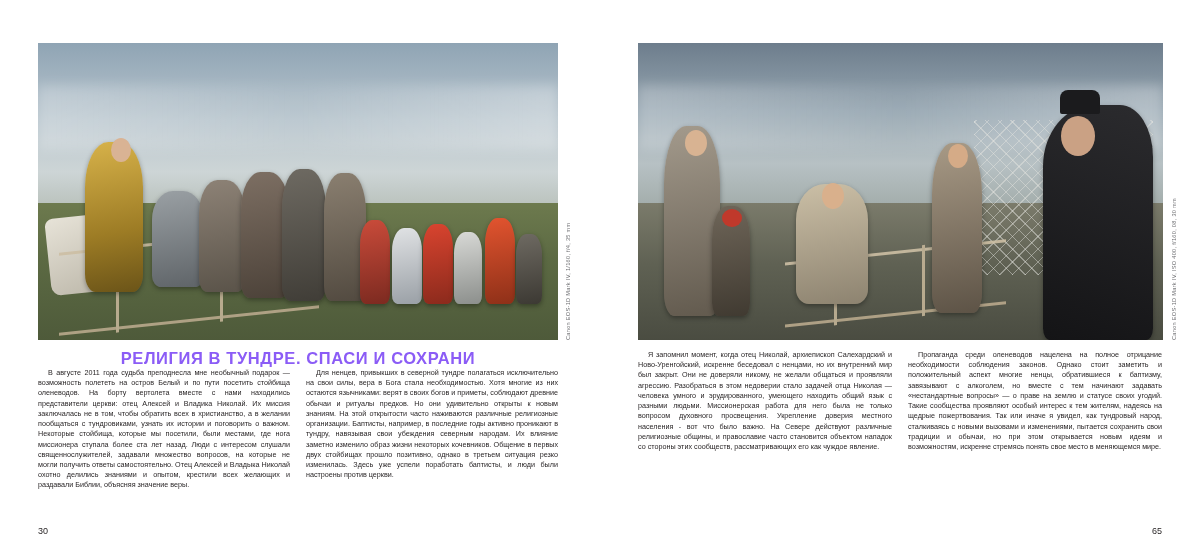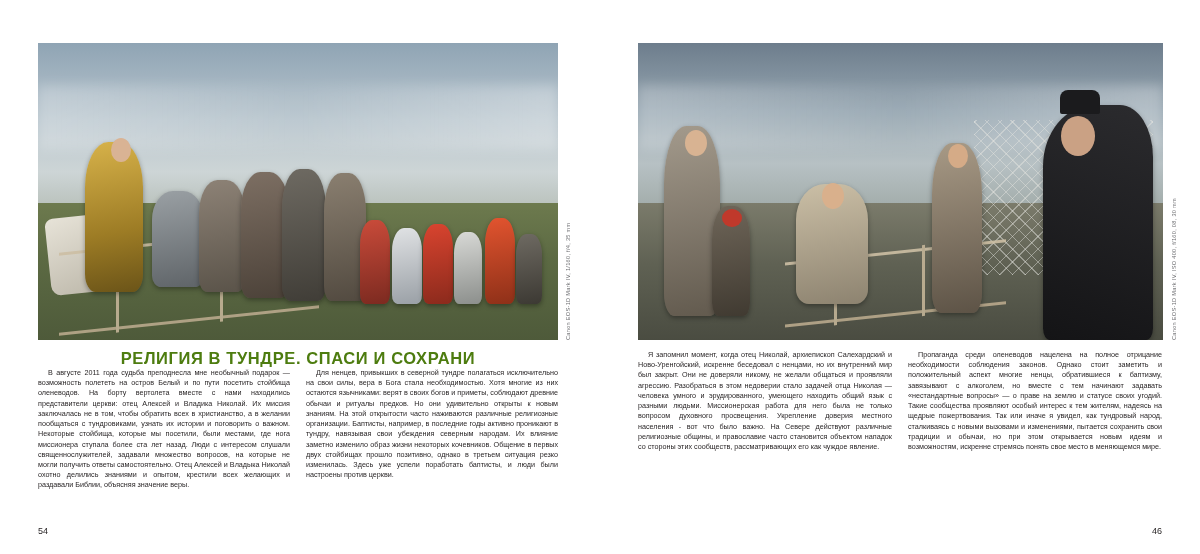--- a/index.html
+++ b/index.html
@@ -144,21 +144,21 @@
   
   .headline {
     position: absolute;
     left: 38px;
     top: 349px;
     width: 520px;
     text-align: center;
     font-size: 16.5px;
     font-weight: bold;
     letter-spacing: .6px;
-    color: #4d7c0f;
+    color: #8b5cf6;
   }
 
   
   .cols {
     position: absolute;
     display: flex;
     gap: 16px;
   }
   .cols-left {
     left: 38px;
@@ -227,21 +227,21 @@
 
     <div class="credit credit-left">Canon EOS-1D Mark IV, 1/160, f/4, 35 mm</div>
 
     <div class="headline">РЕЛИГИЯ В ТУНДРЕ. СПАСИ И СОХРАНИ</div>
 
     <div class="cols cols-left">
       <div class="col indent">В августе 2011 года судьба преподнесла мне необычный подарок — возможность полететь на остров Белый и по пути посетить стойбища оленеводов. На борту вертолета вместе с нами находились представители церкви: отец Алексей и Владика Николай. Их миссия заключалась не в том, чтобы обратить всех в христианство, а в желании пообщаться с тундровиками, узнать их истории и поговорить о важном. Некоторые стойбища, которые мы посетили, были местами, где нога миссионера ступала более ста лет назад. Люди с интересом слушали священнослужителей, задавали множество вопросов, на которые не могли получить ответы самостоятельно. Отец Алексей и Владыка Николай охотно делились знаниями и опытом, крестили всех желающих и раздавали Библии, объясняя значение веры.</div>
       <div class="col indent">Для ненцев, привыкших в северной тундре полагаться исключительно на свои силы, вера в Бога стала необходимостью. Хотя многие из них остаются язычниками: верят в своих богов и приметы, соблюдают древние обычаи и ритуалы предков. Но они удивительно открыты к новым знаниям. На этой открытости часто наживаются различные религиозные организации. Баптисты, например, в последние годы активно проникают в тундру, навязывая свои убеждения северным народам. Их влияние заметно изменило образ жизни некоторых кочевников. Общение в первых двух стойбищах прошло позитивно, однако в третьем ситуация резко изменилась. Здесь уже успели поработать баптисты, и люди были настроены против церкви.</div>
     </div>
 
-    <div class="folio folio-left">54</div>
+    <div class="folio folio-left">30</div>
   </div>
 
   <div class="page">
 
     <div class="photo photo-right">
       <div class="scene">
         <div class="sky sky2"></div>
         <div class="cloudband"></div>
         <div class="ground ground2"></div>
         <div class="net"></div>
@@ -265,16 +265,16 @@
       </div>
     </div>
 
     <div class="credit credit-right">Canon EOS-1D Mark IV, ISO 400, f/160, 08, 30 mm</div>
 
     <div class="cols cols-right">
       <div class="col col-r indent">Я запомнил момент, когда отец Николай, архиепископ Салехардский и Ново-Уренгойский, искренне беседовал с ненцами, но их внутренний мир был закрыт. Они не доверяли никому, не желали общаться и проявляли агрессию. Разобраться в этом недоверии стало задачей отца Николая — человека умного и эрудированного, умеющего находить общий язык с разными людьми. Миссионерская работа для него была не только вопросом духовного просвещения. Укрепление доверия местного населения - вот что было важно. На Севере действуют различные религиозные общины, и православие часто становится объектом нападок со стороны этих сообществ, рассматривающих его как чуждое явление.</div>
       <div class="col col-r indent">Пропаганда среди оленеводов нацелена на полное отрицание необходимости соблюдения законов. Однако стоит заметить и положительный аспект многие ненцы, обратившиеся к баптизму, завязывают с алкоголем, но вместе с тем начинают задавать «нестандартные вопросы» — о праве на землю и статусе своих угодий. Такие сообщества проявляют особый интерес к тем жителям, надеясь на щедрые пожертвования. Так или иначе я увидел, как тундровый народ, сталкиваясь с новыми вызовами и изменениями, пытается сохранить свои традиции и обычаи, но при этом открывается новым идеям и возможностям, искренне стремясь понять свое место в меняющемся мире.</div>
     </div>
 
-    <div class="folio folio-right">46</div>
+    <div class="folio folio-right">65</div>
   </div>
 
 </div>
 
 </body></html>

